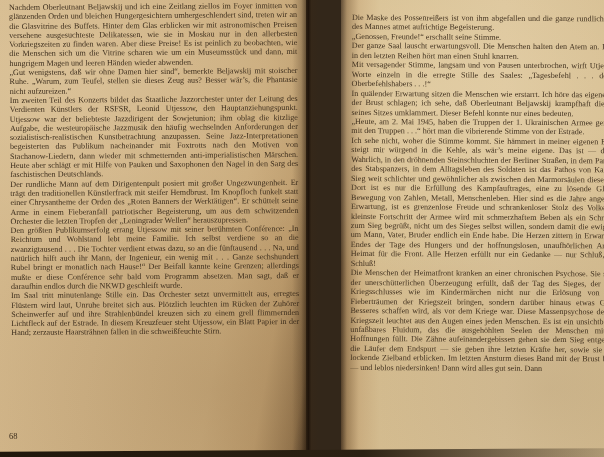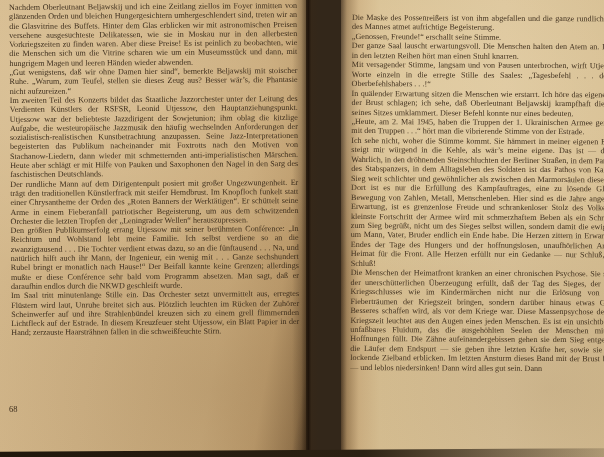--- a/index.html
+++ b/index.html
@@ -112,21 +112,21 @@
     color: #41311f;
   }
   .page-num {
     position: absolute;
     font-size: 8.5px;
     color: #3c2d1c;
     z-index: 2;
   }
   .page-num-left {
     left: 9px;
-    top: 404px;
+    top: 431px;
   }
   .page-num-right {
     right: 13px;
     top: 436px;
   }
 </style>
 </head>
 <body>
 
 <div class="scan">

